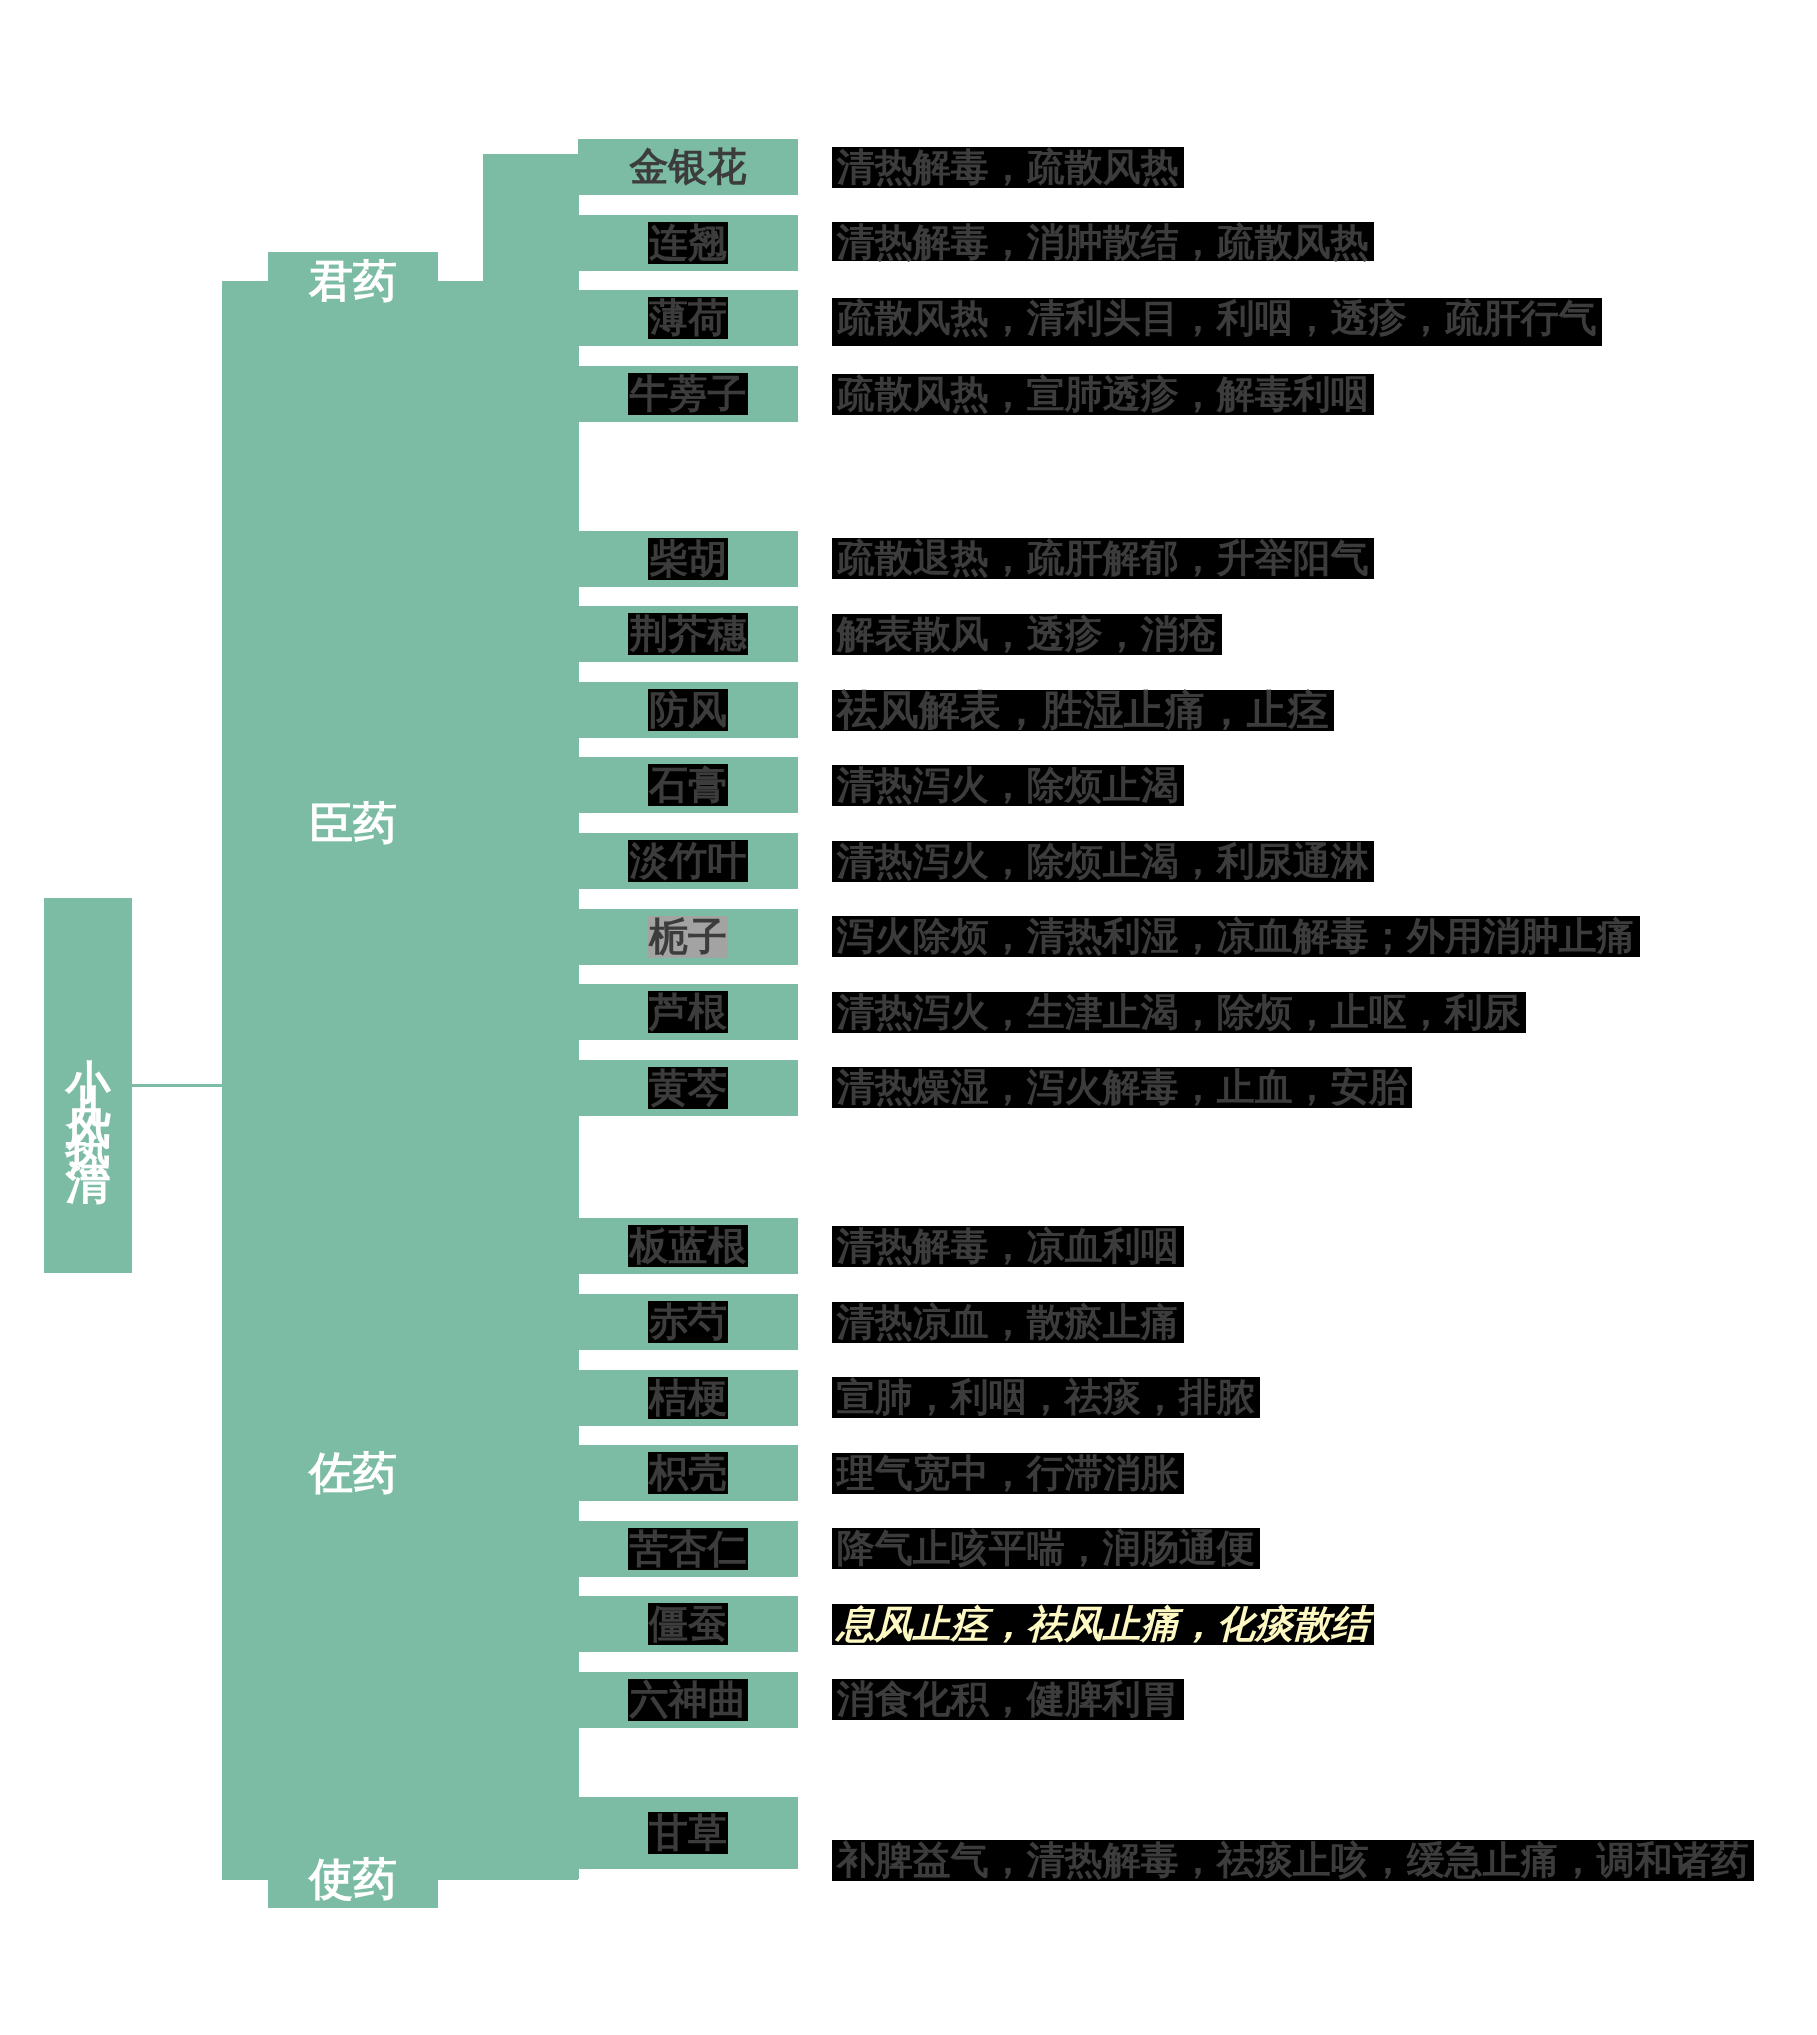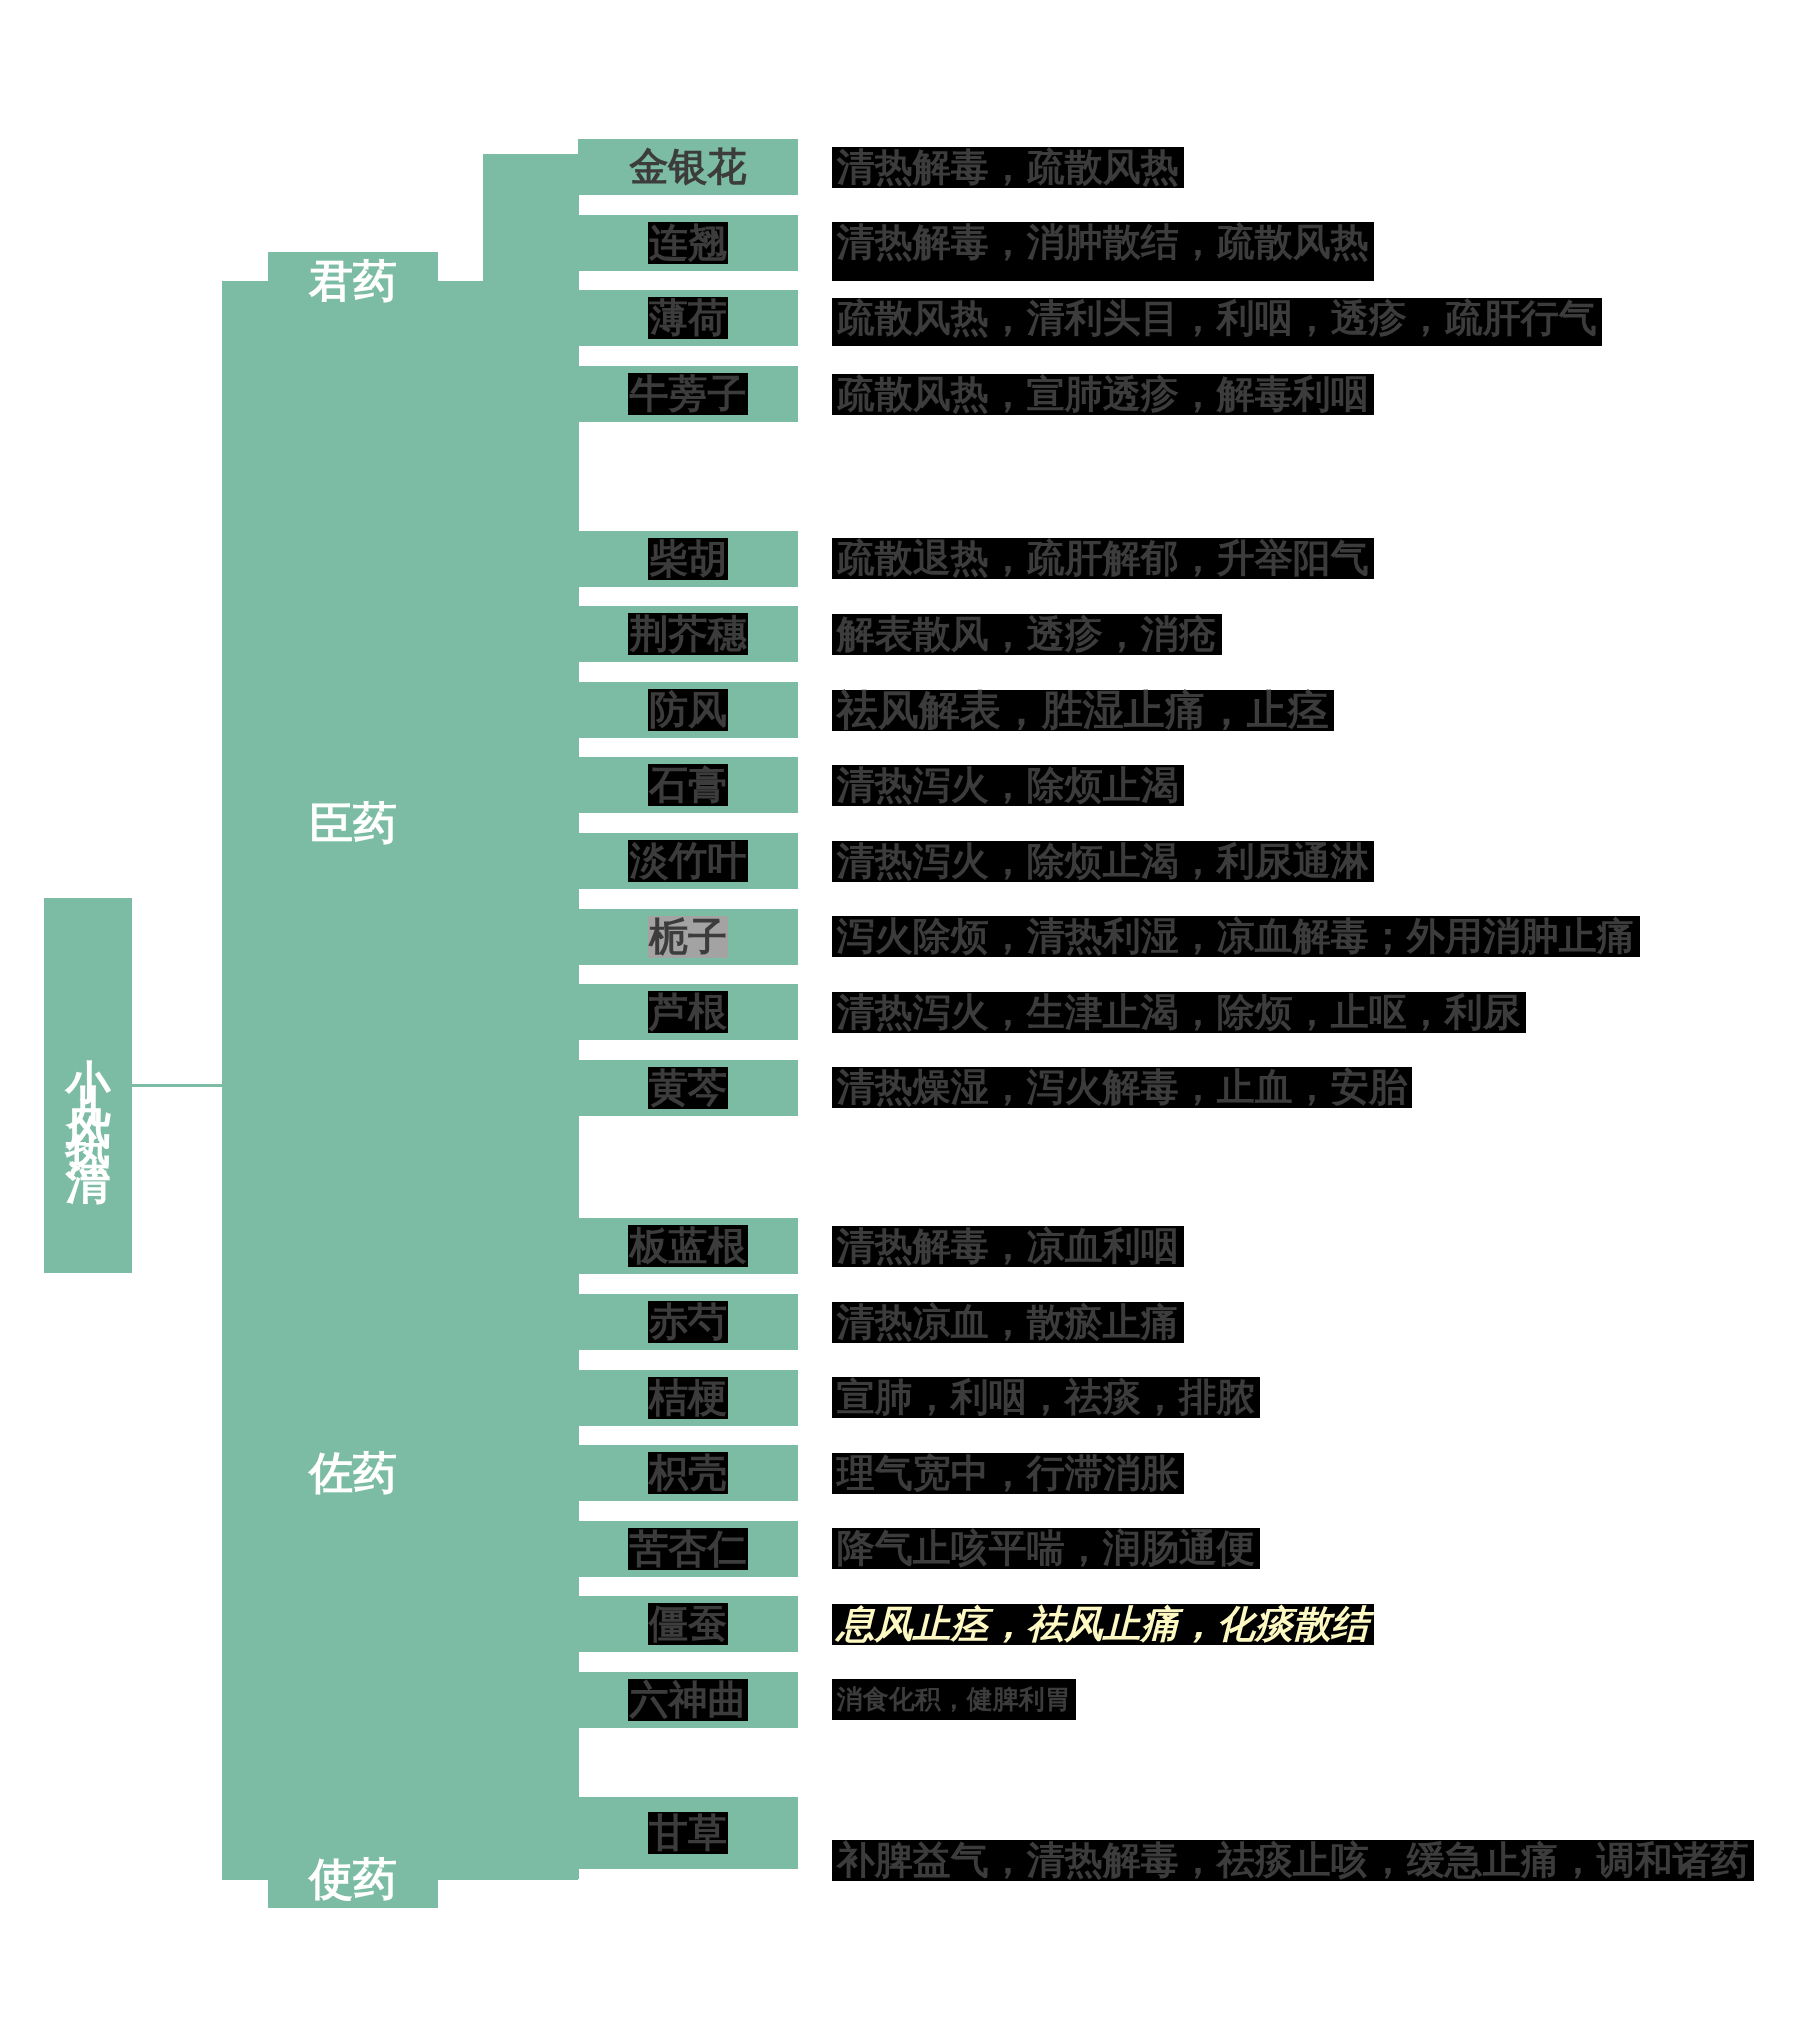--- a/index.html
+++ b/index.html
@@ -34,21 +34,21 @@
     <div class="abs grp-label" style="left: 268px; top: 1850px; width: 170px; height: 58px; background: rgb(125, 188, 164); color: rgb(255, 255, 255); font-size: 44px;">
       <span>使药</span>
     </div>
     <div class="abs herb-box" style="left: 578px; top: 139px; width: 220px; height: 56px; background: rgb(125, 188, 164);">
       <span class="herb-name" style="font-size: 39px; color: rgb(60, 60, 60); background: transparent;">金银花</span>
     </div>
     <div class="abs desc-bar" style="left: 832px; top: 147px; height: 41px; line-height: 41px; font-size: 38px; color: rgb(60, 60, 60); background: rgb(0, 0, 0); padding: 0px 4.8px;">清热解毒，疏散风热</div>
     <div class="abs herb-box" style="left: 578px; top: 215px; width: 220px; height: 56px; background: rgb(125, 188, 164);">
       <span class="herb-name" style="font-size: 39px; color: rgb(60, 60, 60); background: rgb(0, 0, 0);">连翘</span>
     </div>
-    <div class="abs desc-bar" style="left: 832px; top: 222px; height: 59px; line-height: 41px; font-size: 38px; color: rgb(60, 60, 60); background: rgb(0, 0, 0); padding: 0px 4.8px;">清热解毒，消肿散结，疏散风热</div>
+    <div class="abs desc-bar" style="left: 832px; top: 222px; height: 39px; line-height: 41px; font-size: 38px; color: rgb(60, 60, 60); background: rgb(0, 0, 0); padding: 0px 4.8px;">清热解毒，消肿散结，疏散风热</div>
     <div class="abs herb-box" style="left: 578px; top: 290px; width: 220px; height: 56px; background: rgb(125, 188, 164);">
       <span class="herb-name" style="font-size: 39px; color: rgb(60, 60, 60); background: rgb(0, 0, 0);">薄荷</span>
     </div>
     <div class="abs desc-bar" style="left: 832px; top: 298px; height: 48px; line-height: 41px; font-size: 38px; color: rgb(60, 60, 60); background: rgb(0, 0, 0); padding: 0px 4.8px;">疏散风热，清利头目，利咽，透疹，疏肝行气</div>
     <div class="abs herb-box" style="left: 578px; top: 366px; width: 220px; height: 56px; background: rgb(125, 188, 164);">
       <span class="herb-name" style="font-size: 39px; color: rgb(60, 60, 60); background: rgb(0, 0, 0);">牛蒡子</span>
     </div>
     <div class="abs desc-bar" style="left: 832px; top: 374px; height: 41px; line-height: 41px; font-size: 38px; color: rgb(60, 60, 60); background: rgb(0, 0, 0); padding: 0px 4.8px;">疏散风热，宣肺透疹，解毒利咽</div>
     <div class="abs herb-box" style="left: 578px; top: 531px; width: 220px; height: 56px; background: rgb(125, 188, 164);">
       <span class="herb-name" style="font-size: 39px; color: rgb(60, 60, 60); background: rgb(0, 0, 0);">柴胡</span>
@@ -102,19 +102,19 @@
       <span class="herb-name" style="font-size: 39px; color: rgb(60, 60, 60); background: rgb(0, 0, 0);">苦杏仁</span>
     </div>
     <div class="abs desc-bar" style="left: 832px; top: 1528px; height: 41px; line-height: 41px; font-size: 38px; color: rgb(60, 60, 60); background: rgb(0, 0, 0); padding: 0px 4.8px;">降气止咳平喘，润肠通便</div>
     <div class="abs herb-box" style="left: 578px; top: 1596px; width: 220px; height: 56px; background: rgb(125, 188, 164);">
       <span class="herb-name" style="font-size: 39px; color: rgb(60, 60, 60); background: rgb(0, 0, 0);">僵蚕</span>
     </div>
     <div class="abs desc-bar" style="left: 832px; top: 1604px; height: 41px; line-height: 41px; font-size: 38px; color: #fef9c3; background: rgb(0, 0, 0); padding: 0px 4.8px; font-style: italic;">息风止痉，祛风止痛，化痰散结</div>
     <div class="abs herb-box" style="left: 578px; top: 1672px; width: 220px; height: 56px; background: rgb(125, 188, 164);">
       <span class="herb-name" style="font-size: 39px; color: rgb(60, 60, 60); background: rgb(0, 0, 0);">六神曲</span>
     </div>
-    <div class="abs desc-bar" style="left: 832px; top: 1679px; height: 41px; line-height: 41px; font-size: 26px; color: rgb(60, 60, 60); background: rgb(0, 0, 0); padding: 0px 4.8px;">消食化积，健脾利胃</div>
+    <div class="abs desc-bar" style="left: 832px; top: 1679px; height: 41px; line-height: 41px; font-size: 38px; color: rgb(60, 60, 60); background: rgb(0, 0, 0); padding: 0px 4.8px;">消食化积，健脾利胃</div>
     <div class="abs herb-box" style="left: 578px; top: 1761px; width: 220px; height: 72px; background: rgb(125, 188, 164); margin-top: 36px;">
       <span class="herb-name" style="font-size: 39px; color: rgb(60, 60, 60); background: rgb(0, 0, 0);">甘草</span>
     </div>
     <div class="abs desc-bar" style="left: 832px; top: 1840px; height: 41px; line-height: 41px; font-size: 38px; color: rgb(60, 60, 60); background: rgb(0, 0, 0); padding: 0px 4.8px;">补脾益气，清热解毒，祛痰止咳，缓急止痛，调和诸药</div>
   </div>
 
 
 </body></html>

